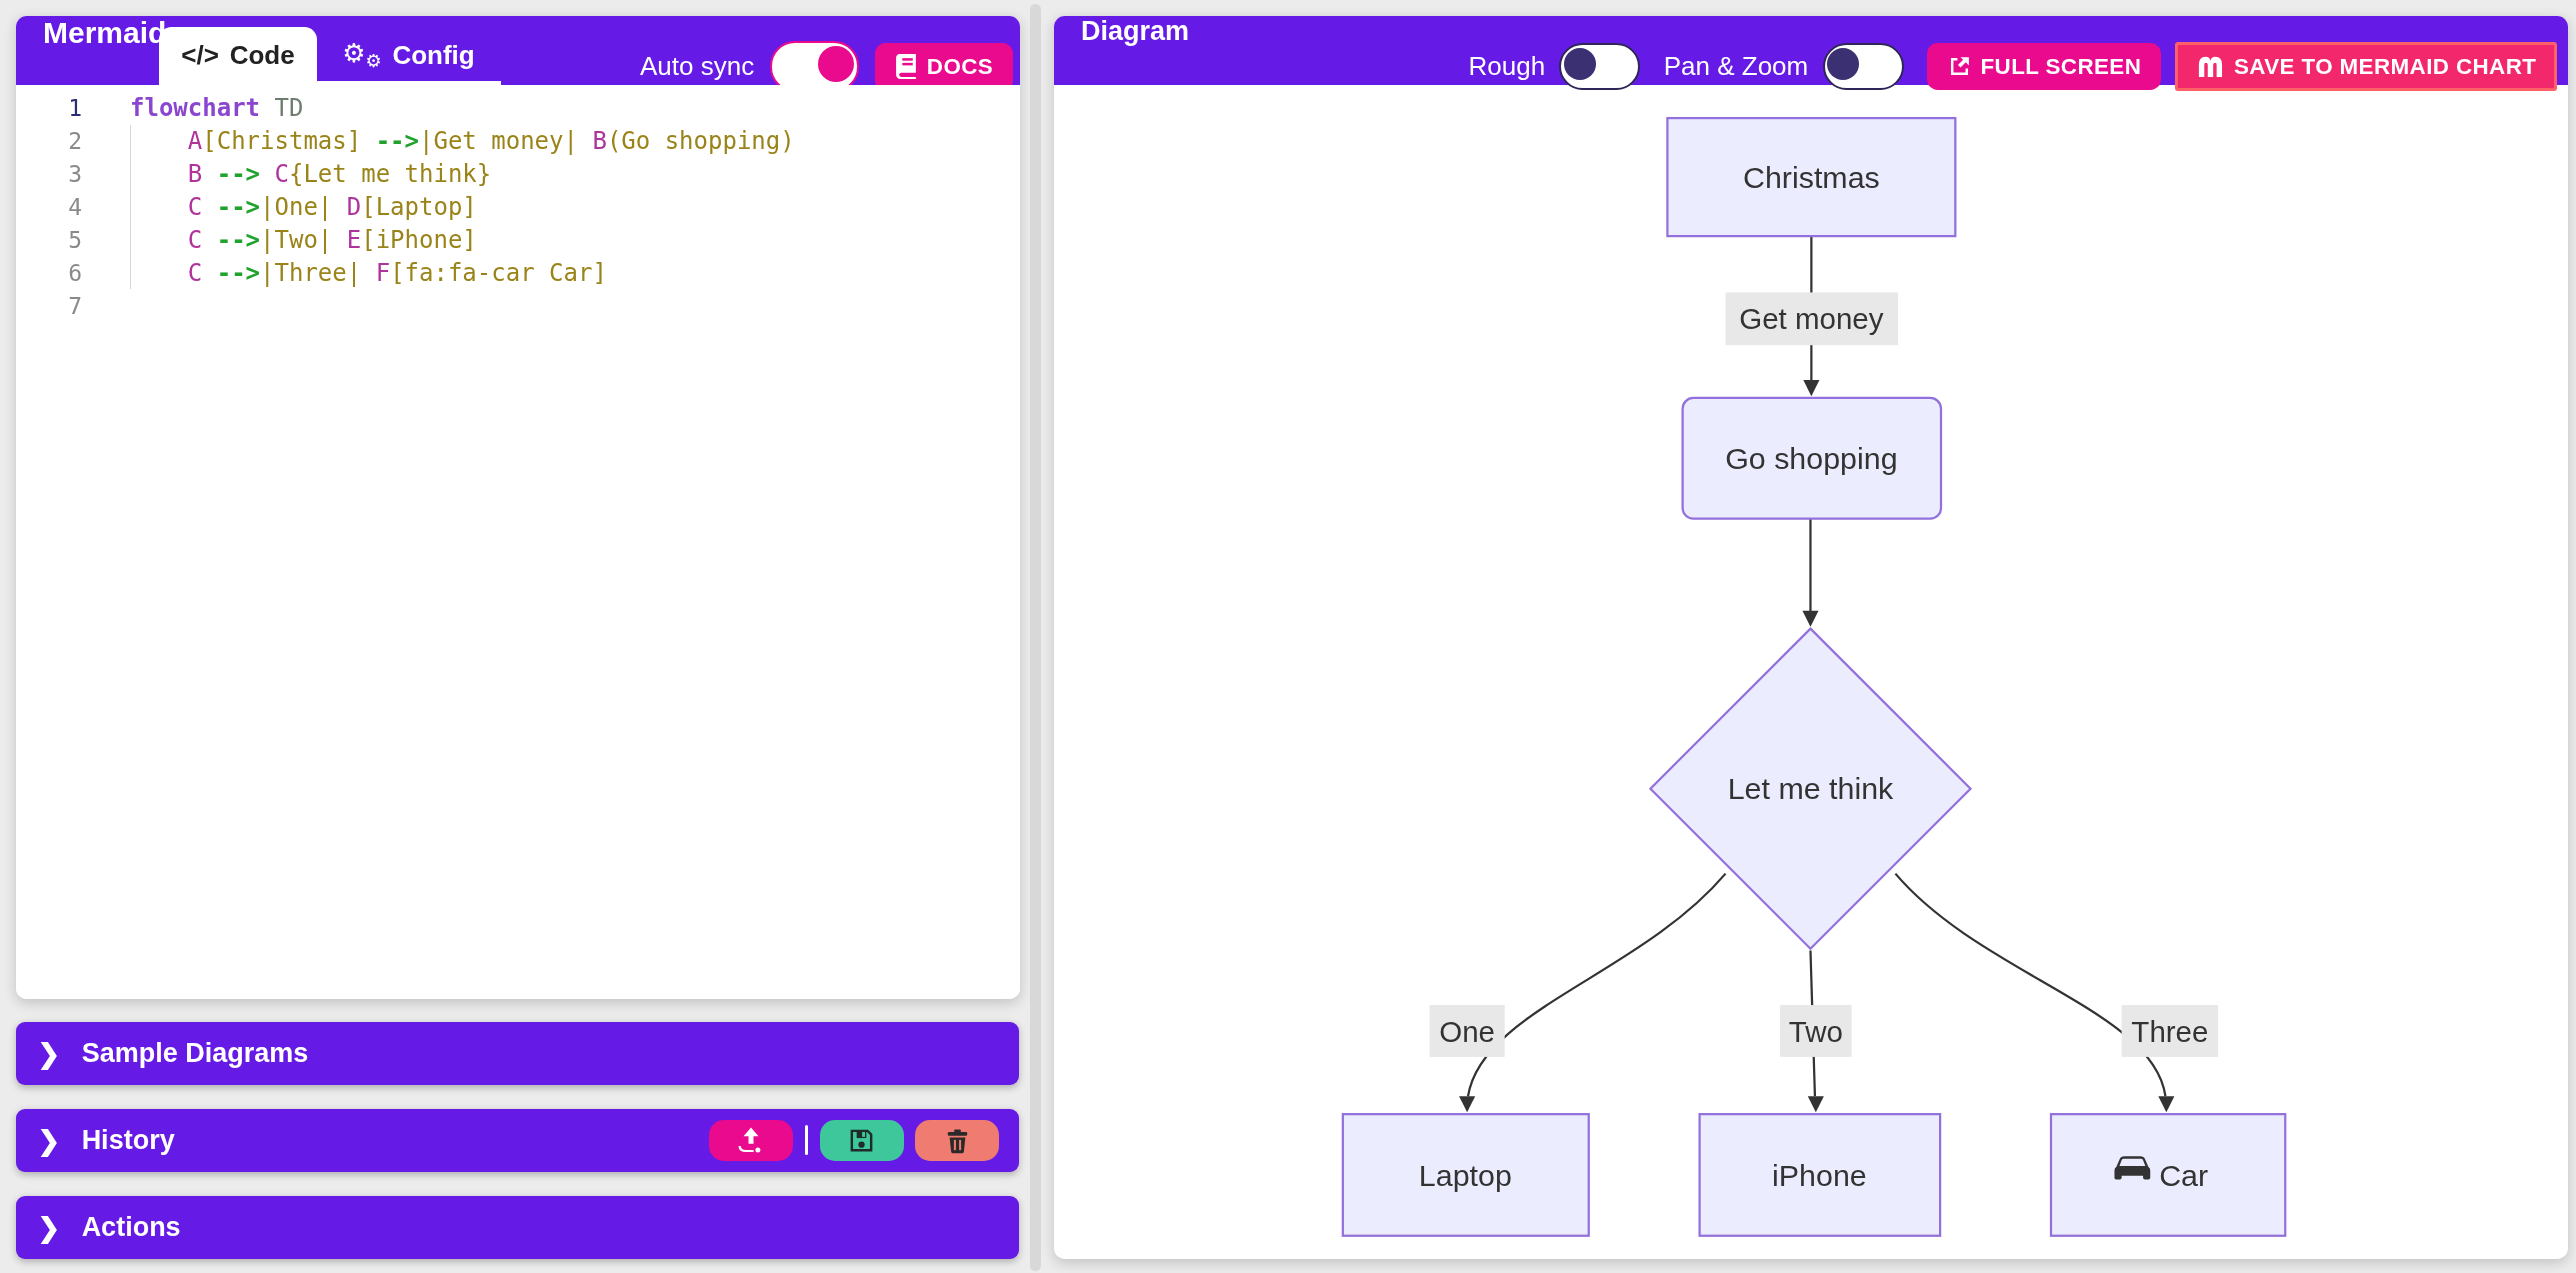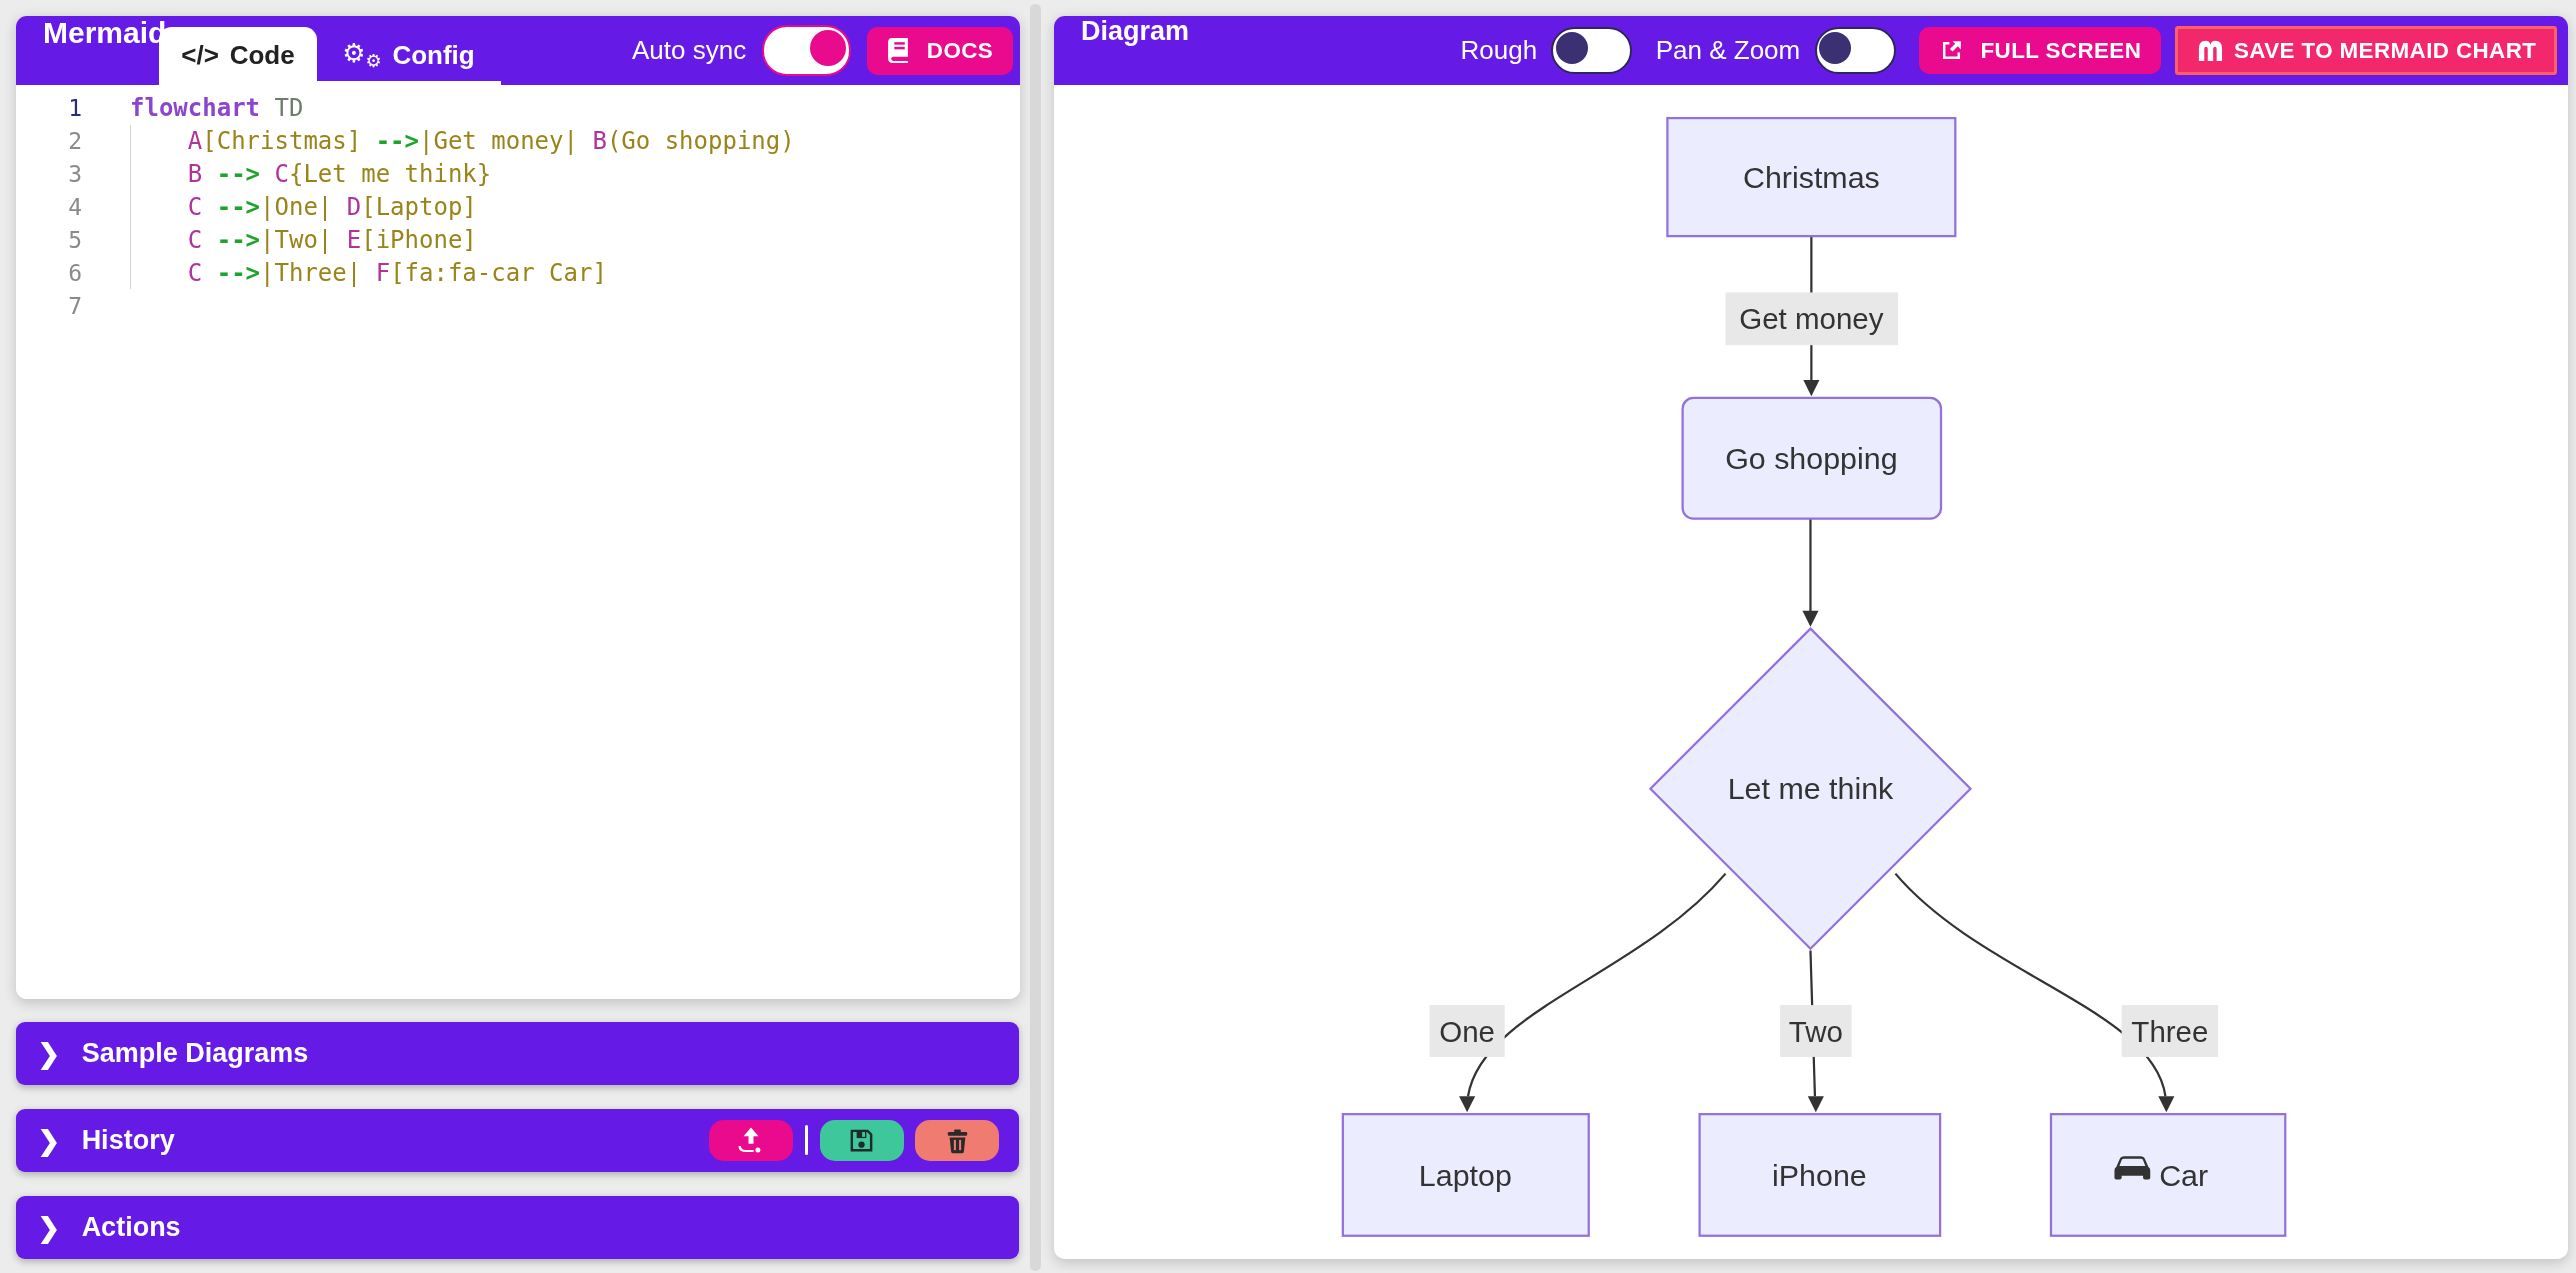--- a/index.html
+++ b/index.html
@@ -10,28 +10,28 @@
        border-radius:10.7px 10.7px 0 0;display:flex;align-items:flex-start;}
   
   #editor-card{left:16px;top:16px;width:1004px;height:983px;}
   .logo{color:#fff;font-size:30px;font-weight:bold;margin-left:27px;}
   .tab{position:absolute;top:10.7px;height:58px;display:flex;align-items:center;justify-content:center;
        font-size:26px;font-weight:600;cursor:pointer;}
   .tab.active{background:#fff;color:#222;border-radius:12.5px 12.5px 0 0;}
   .tab.inactive{color:#fff;}
   .tab .glyph{margin-right:10.7px;font-weight:bold;}
   .tab-underline{position:absolute;left:143px;bottom:0;width:342px;height:4.5px;background:#fff;}
-  .hdr-right{position:absolute;right:7.2px;top:0;height:69px;display:flex;align-items:center;gap:16px;}
+  .hdr-right{position:absolute;right:7.2px;top:16px;height:69px;display:flex;align-items:center;gap:16px;}
   .hdr-label{color:#fff;font-size:26px;}
   .toggle{position:relative;border-radius:25px;cursor:pointer;}
   .toggle.on{width:85px;height:47px;background:#fff;border:2.7px solid #E90A8D;}
   .toggle.on .knob{position:absolute;right:3.6px;top:2.7px;width:36px;height:36px;border-radius:50%;background:#E90A8D;}
   .toggle.off{width:77px;height:43px;background:#fff;border:2.7px solid #2e2659;}
   .toggle.off .knob{position:absolute;left:2.7px;top:2.7px;width:32px;height:32px;border-radius:50%;background:#3A3072;}
-  .pink-btn{display:flex;align-items:center;justify-content:center;gap:17px;background:#E90A8D;color:#fff;
+  .pink-btn{display:flex;align-items:center;justify-content:center;gap:9px;background:#E90A8D;color:#fff;
             font-weight:bold;font-size:22.4px;border-radius:10.7px;cursor:pointer;letter-spacing:0.4px;}
   #docs-btn{height:48px;padding:0 19.7px;}
   
   #editor-body{position:absolute;left:0;top:69px;right:0;bottom:0;border-radius:0 0 10.7px 10.7px;
                background:#fff;overflow:hidden;font-family:"DejaVu Sans Mono",monospace;}
   #gutter{position:absolute;left:0;top:7.2px;width:66px;text-align:right;}
   .ln{height:33px;line-height:33px;font-size:23px;color:#8a8a8a;}
   .ln.active{color:#2b2d75;}
   #code-lines{position:absolute;left:114px;top:7.2px;right:1px;}
   .code-row{height:33px;line-height:33px;font-size:24px;white-space:pre;}

